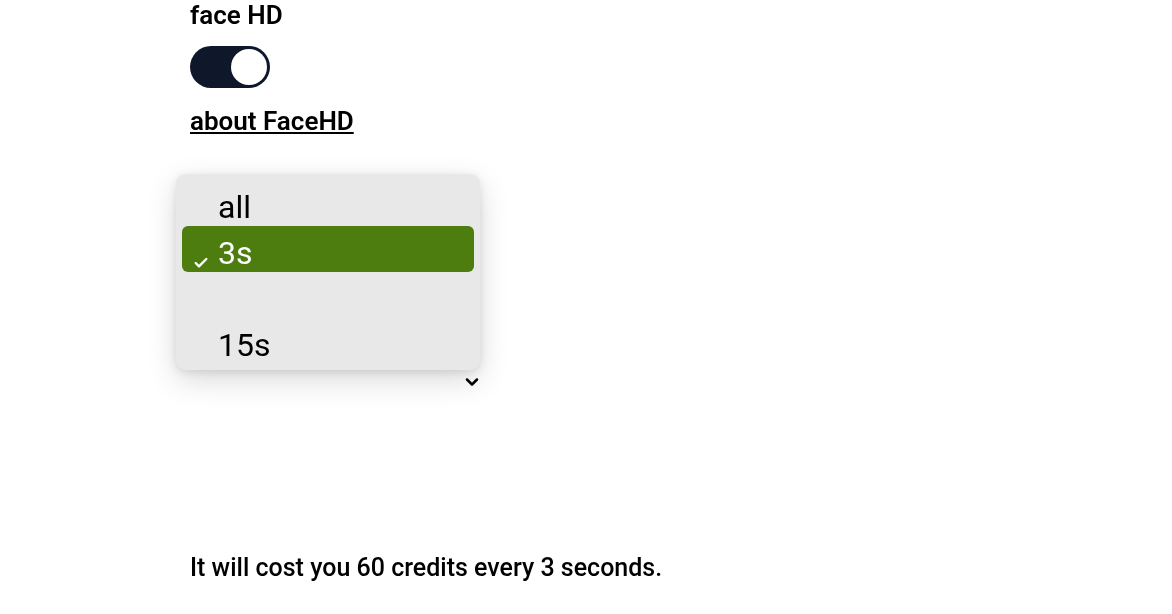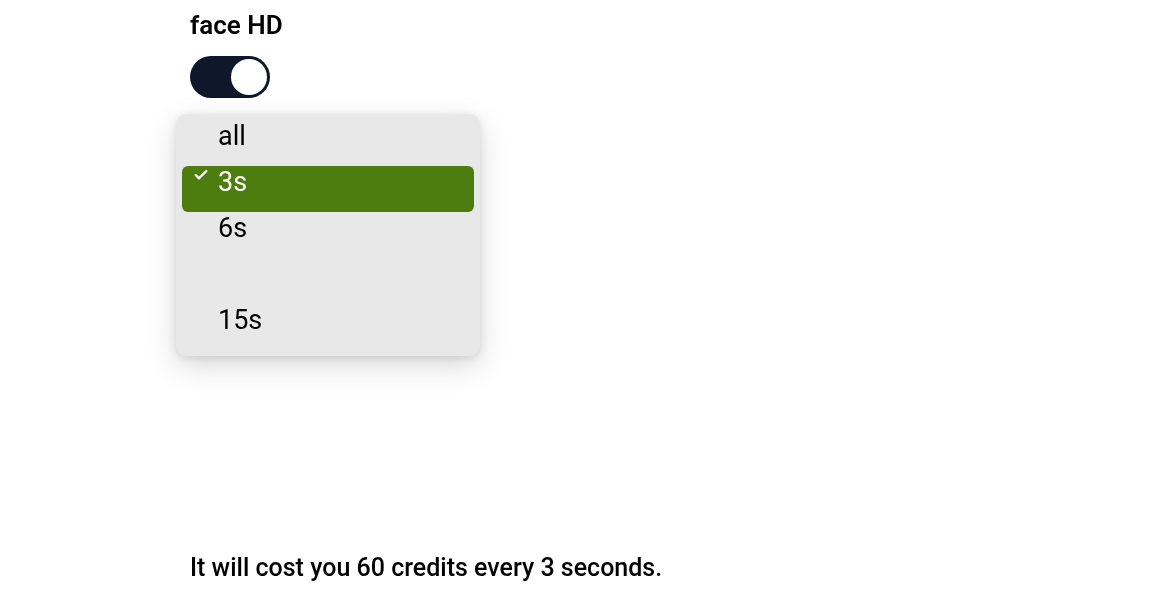--- a/index.html
+++ b/index.html
@@ -13,21 +13,21 @@
       background: #ffffff;
       width: 1172px;
       height: 614px;
       position: relative;
       overflow: hidden;
     }
 
     .content {
       position: absolute;
       left: 190px;
-      top: 10px;
+      top: 0;
     }
 
     .face-hd-label {
       font-size: 26px;
       font-weight: 600;
       color: #000;
       margin-bottom: 16px;
     }
 
     .toggle {
@@ -79,24 +79,24 @@
       width: 304px;
       background: #e8e8e8;
       border-radius: 10px;
       box-shadow: 0 10px 30px rgba(0,0,0,0.15), 0 2px 8px rgba(0,0,0,0.1);
       padding: 6px;
       z-index: 10;
     }
 
     .dropdown-item {
       display: flex;
-      align-items: flex-start;
+      align-items: flex-end;
       height: 46px;
       padding: 0 14px 0 10px;
-      font-size: 27px;
+      font-size: 32px;
       color: #000;
       border-radius: 6px;
       cursor: pointer;
     }
 
     .dropdown-item.selected {
       background: #4d7c0f;
       color: #fff;
     }
 
@@ -148,20 +148,21 @@
 </head>
 <body>
 
 <div class="content">
   <div class="face-hd-label">face HD</div>
   
   <div class="toggle">
     <div class="toggle-knob"></div>
   </div>
   
+  <a class="about-link">about FaceHD</a>
   
   
   <div class="dropdown-container">
     <div class="select-behind">
       <div class="chevron-icon">
         <svg viewBox="0 0 24 24" fill="none" stroke="#000" stroke-width="3" stroke-linecap="round" stroke-linejoin="round">
           <polyline points="6 9 12 15 18 9"></polyline>
         </svg>
       </div>
     </div>
@@ -174,24 +175,20 @@
         <div class="dropdown-item selected">
           <span class="check-icon">
             <svg viewBox="0 0 24 24" fill="none" stroke="#fff" stroke-width="3.5" stroke-linecap="round" stroke-linejoin="round">
               <polyline points="20 6 9 17 4 12"></polyline>
             </svg>
           </span>
           <span class="dropdown-item-label">3s</span>
         </div>
         <div class="dropdown-item">
           <span class="check-icon"></span>
-          <span class="dropdown-item-label">6s</span>
-        </div>
-        <div class="dropdown-item">
-          <span class="check-icon"></span>
         </div>
         <div class="dropdown-item">
           <span class="check-icon"></span>
           <span class="dropdown-item-label">15s</span>
         </div>
       </div>
   </div>
 </div>
 
 <div class="cost-text">It will cost you 60 credits every 3 seconds.</div>

